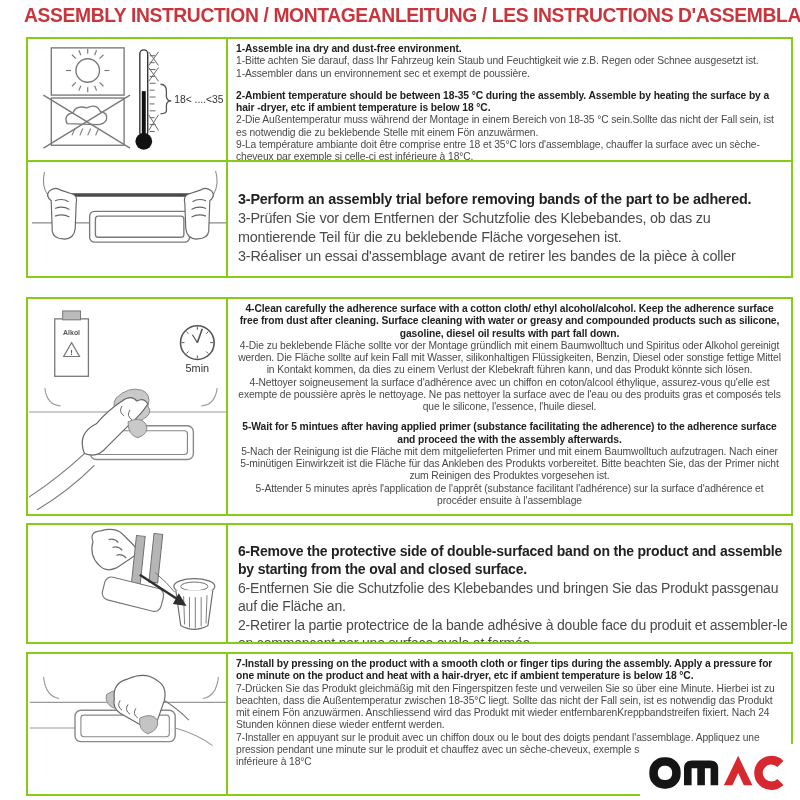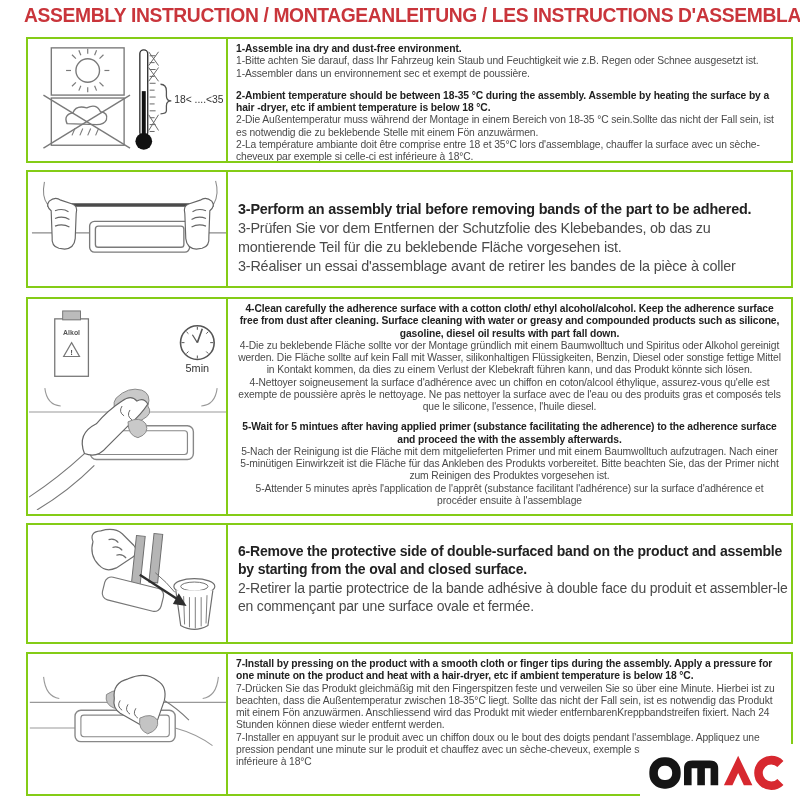--- a/index.html
+++ b/index.html
@@ -5,21 +5,21 @@
   html,body{margin:0;padding:0;background:#ffffff;}
   #page{position:relative;width:800px;height:800px;background:#fff;
         font-family:"Liberation Sans",sans-serif;color:#4a4a4a;overflow:hidden;}
   .title{position:absolute;top:3px;left:0;width:800px;text-align:center;
          font-weight:700;font-size:20.5px;color:#c9353b;white-space:nowrap;
          letter-spacing:-0.4px;transform:scaleX(0.94);transform-origin:center;}
   .cell{position:absolute;background:#fff;border:2px solid #84cc16;box-sizing:border-box;overflow:hidden;}
   .img-cell{left:10px;width:209px;display:flex;align-items:center;justify-content:center;margin-left:16px;}
   .txt-cell{left:226px;width:567px;padding:4px 8px;}
   .r1{top:37px;height:126px;}
-  .r2{top:170px;height:118px;}
+  .r2{top:160px;height:118px;}
   .r3{top:297px;height:219px;text-align:center;}
   .r4{top:523px;height:121px;}
   .r5{top:652px;height:144px;}
   .txt-cell.r2{padding:28px 8px 4px 10px;}
   .txt-cell.r4{padding:17px 0 4px 10px;}
   p.tx{margin:0;}
   .sm{font-size:10.3px;line-height:1.19;letter-spacing:-0.1px;}
   .lg{font-size:14.4px;line-height:1.33;letter-spacing:-0.2px;}
   .md{font-size:14px;line-height:1.32;letter-spacing:-0.2px;}
   .en{font-weight:bold;color:#222;}
@@ -101,21 +101,21 @@
       </g>
     </svg>
   </div>
   <div class="cell txt-cell r1">
     <p class="tx sm en">1-Assemble ina dry and dust-free environment.</p>
     <p class="tx sm">1-Bitte achten Sie darauf, dass Ihr Fahrzeug kein Staub und Feuchtigkeit wie z.B. Regen oder Schnee ausgesetzt ist.</p>
     <p class="tx sm">1-Assembler dans un environnement sec et exempt de poussière.</p>
     <div class="gap"></div>
     <p class="tx sm en">2-Ambient temperature should be between 18-35 °C  during the assembly. Assemble by heating the surface by a hair -dryer, etc if ambient temperature is below 18 °C.</p>
     <p class="tx sm">2-Die Außentemperatur muss während der Montage in einem Bereich von 18-35 °C  sein.Sollte das nicht der Fall sein, ist es notwendig die zu beklebende Stelle mit einem Fön anzuwärmen.</p>
-    <p class="tx sm">2-La température ambiante doit être comprise entre 18 et 35°C lors d'assemblage, chauffer la surface avec un sèche-cheveux par exemple si celle-ci est inférieure à 18°C.</p>
+    <p class="tx sm">9-La température ambiante doit être comprise entre 18 et 35°C lors d'assemblage, chauffer la surface avec un sèche-cheveux par exemple si celle-ci est inférieure à 18°C.</p>
   </div>
 
   <div class="cell img-cell r2">
     <svg viewBox="0 0 205 104" width="203" height="100">
       <g fill="none" stroke="#8a8a8a" stroke-width="1.1">
         <path d="M16 26 Q10 18 13 3"></path>
         <path d="M189 26 Q195 16 191 2"></path>
         <line x1="0" y1="56" x2="205" y2="56"></line>
       </g>
       <line x1="16" y1="27" x2="189" y2="27" stroke="#4a4a4a" stroke-width="3.5"></line>
@@ -225,20 +225,21 @@
       </g>
       <g>
         <path d="M128 48 Q140 58 148 68" stroke="#6e6e6e" fill="none" stroke-width="1"></path>
         <line x1="112" y1="50" x2="152" y2="76" stroke="#2e2e2e" stroke-width="2.4"></line>
         <polygon points="160,82 146,80 152,69" fill="#2e2e2e"></polygon>
       </g>
     </svg>
   </div>
   <div class="cell txt-cell r4">
     <p class="tx md en">6-Remove the protective side of double-surfaced band on the product and assemble by starting from the oval and closed surface.</p>
+    <p class="tx md">6-Entfernen Sie die Schutzfolie des Klebebandes und bringen Sie das Produkt passgenau auf die Fläche an.</p>
     <p class="tx md">2-Retirer la partie protectrice de la bande adhésive à double face du produit et assembler-le en commençant par une surface ovale et fermée.</p>
   </div>
 
   <div class="cell img-cell r5">
     <svg viewBox="0 0 205 112" width="203" height="110">
       <g fill="none" stroke="#999" stroke-width="1.1">
         <path d="M14 8 Q16 28 30 30"></path>
         <path d="M192 8 Q190 28 176 30"></path>
         <line x1="0" y1="34" x2="205" y2="34"></line>
         <line x1="0" y1="60" x2="48" y2="60"></line>

